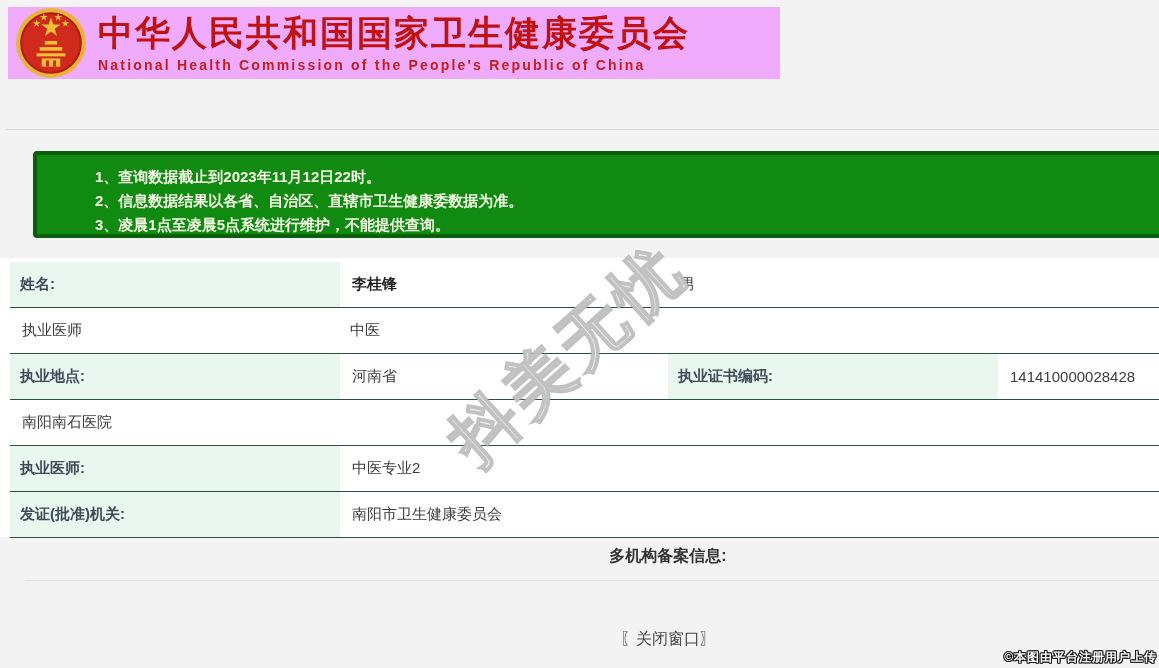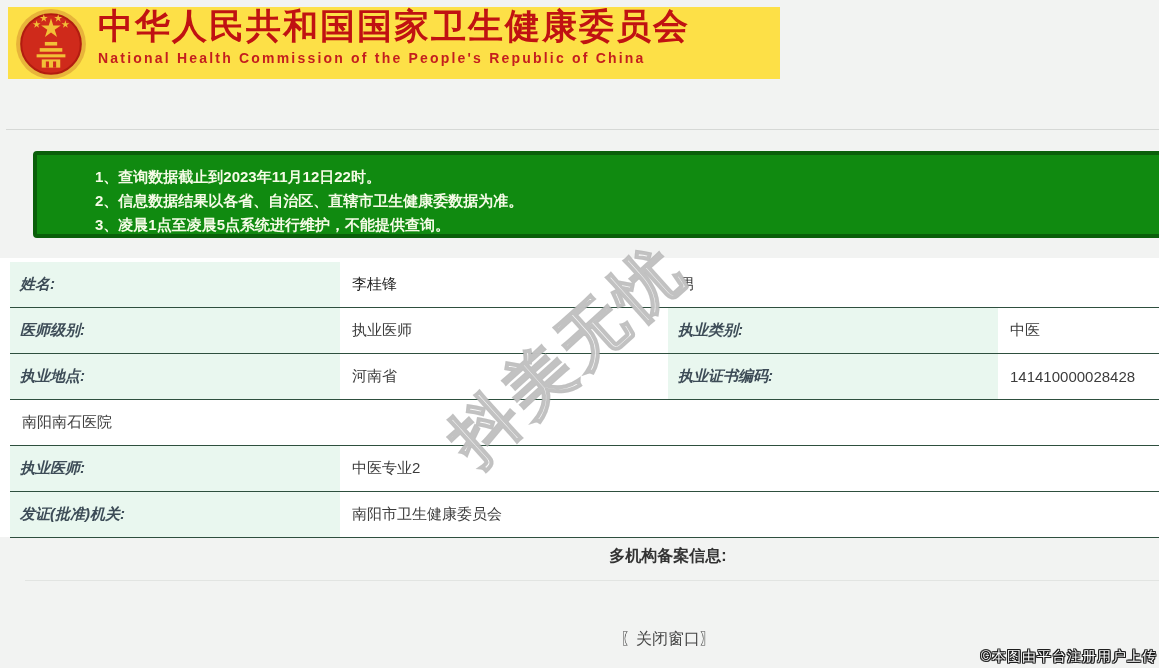--- a/index.html
+++ b/index.html
@@ -6,21 +6,21 @@
   body{
     width:1159px;height:668px;overflow:hidden;position:relative;
     background:#f2f3f2;
     font-family:"Liberation Sans", sans-serif;
   }
   .page{position:absolute;left:0;top:0;width:1336px;height:668px;}
 
   
   .header-band{
     position:absolute;left:8px;top:7px;width:772px;height:72px;
-    background:#fde047;display:flex;align-items:flex-start;
+    background:#f0abfc;display:flex;align-items:center;
   }
   .emblem{width:74px;height:74px;margin-left:6px;flex:0 0 auto;}
   .titles{margin-left:10px;}
   .title-cn{
     font-size:35px;font-weight:bold;color:#c01212;letter-spacing:2px;
     line-height:38px;white-space:nowrap;
   }
   .title-en{
     font-size:14px;font-weight:bold;color:#c41e1e;letter-spacing:2.2px;
     margin-top:5px;white-space:nowrap;
@@ -42,25 +42,25 @@
   .table-band{position:absolute;left:0;top:258px;width:1336px;height:279px;background:#ffffff;}
   .record{position:absolute;left:10px;top:262px;width:1316px;}
   .rrow{
     height:45px;border-bottom:1px solid #2e4f3e;
     display:flex;align-items:stretch;background:#ffffff;
   }
   .cell{display:flex;align-items:center;font-size:15px;}
   .lbl{
     width:330px;flex:0 0 330px;background:#e9f7ef;
     padding-left:10px;box-sizing:border-box;
-    font-weight:bold;color:#3d4c57;font-style:italic;
+    font-weight:bold;color:#3d4c57;
   }
   .val{width:328px;flex:0 0 328px;padding-left:12px;box-sizing:border-box;color:#3c3c3c;}
   .val.wide{flex:1 1 auto;width:auto;}
-  .val.bold{font-weight:normal;color:#222;}
+  .val.bold{font-weight:bold;color:#222;}
 
   .section-title{
     position:absolute;left:0;top:546px;width:1336px;text-align:center;
     font-size:16px;font-weight:bold;color:#333;
   }
   .faint-line{position:absolute;left:25px;top:580px;width:1311px;height:1px;background:#e2e4e2;}
 
   .close-link{
     position:absolute;left:0;top:629px;width:1336px;text-align:center;
     font-size:16px;color:#474747;cursor:pointer;
@@ -73,21 +73,21 @@
     font-size:66px;font-weight:bold;letter-spacing:6px;white-space:nowrap;
     color:rgba(255,255,255,0.92);
     -webkit-text-stroke:2px rgba(175,175,175,0.75);
     text-shadow:0 0 1px rgba(160,160,160,0.5);
     pointer-events:none;
   }
 
   
   .upload-stamp{
     position:absolute;right:2px;bottom:2px;
-    font-size:14px;font-weight:normal;color:#ffffff;letter-spacing:1px;
+    font-size:12px;font-weight:bold;color:#ffffff;letter-spacing:1px;
     text-shadow:-1px 0 #1a1a1a,1px 0 #1a1a1a,0 -1px #1a1a1a,0 1px #1a1a1a,
                 -1px -1px #1a1a1a,1px 1px #1a1a1a,-1px 1px #1a1a1a,1px -1px #1a1a1a;
   }
 </style>
 </head>
 <body>
 
 <div class="page">
 
   <div class="header-band">
@@ -126,23 +126,21 @@
 
   <div class="table-band"></div>
 
   <div class="record">
     <div class="rrow">
       <div class="cell lbl">姓名:</div>
       <div class="cell val bold">李桂锋</div>
       <div class="cell val wide">男</div>
     </div>
     <div class="rrow">
-      <div class="cell lbl">医师级别:</div>
       <div class="cell val">执业医师</div>
-      <div class="cell lbl">执业类别:</div>
       <div class="cell val wide">中医</div>
     </div>
     <div class="rrow">
       <div class="cell lbl">执业地点:</div>
       <div class="cell val">河南省</div>
       <div class="cell lbl">执业证书编码:</div>
       <div class="cell val wide">141410000028428</div>
     </div>
     <div class="rrow">
       <div class="cell val wide">南阳南石医院</div>

